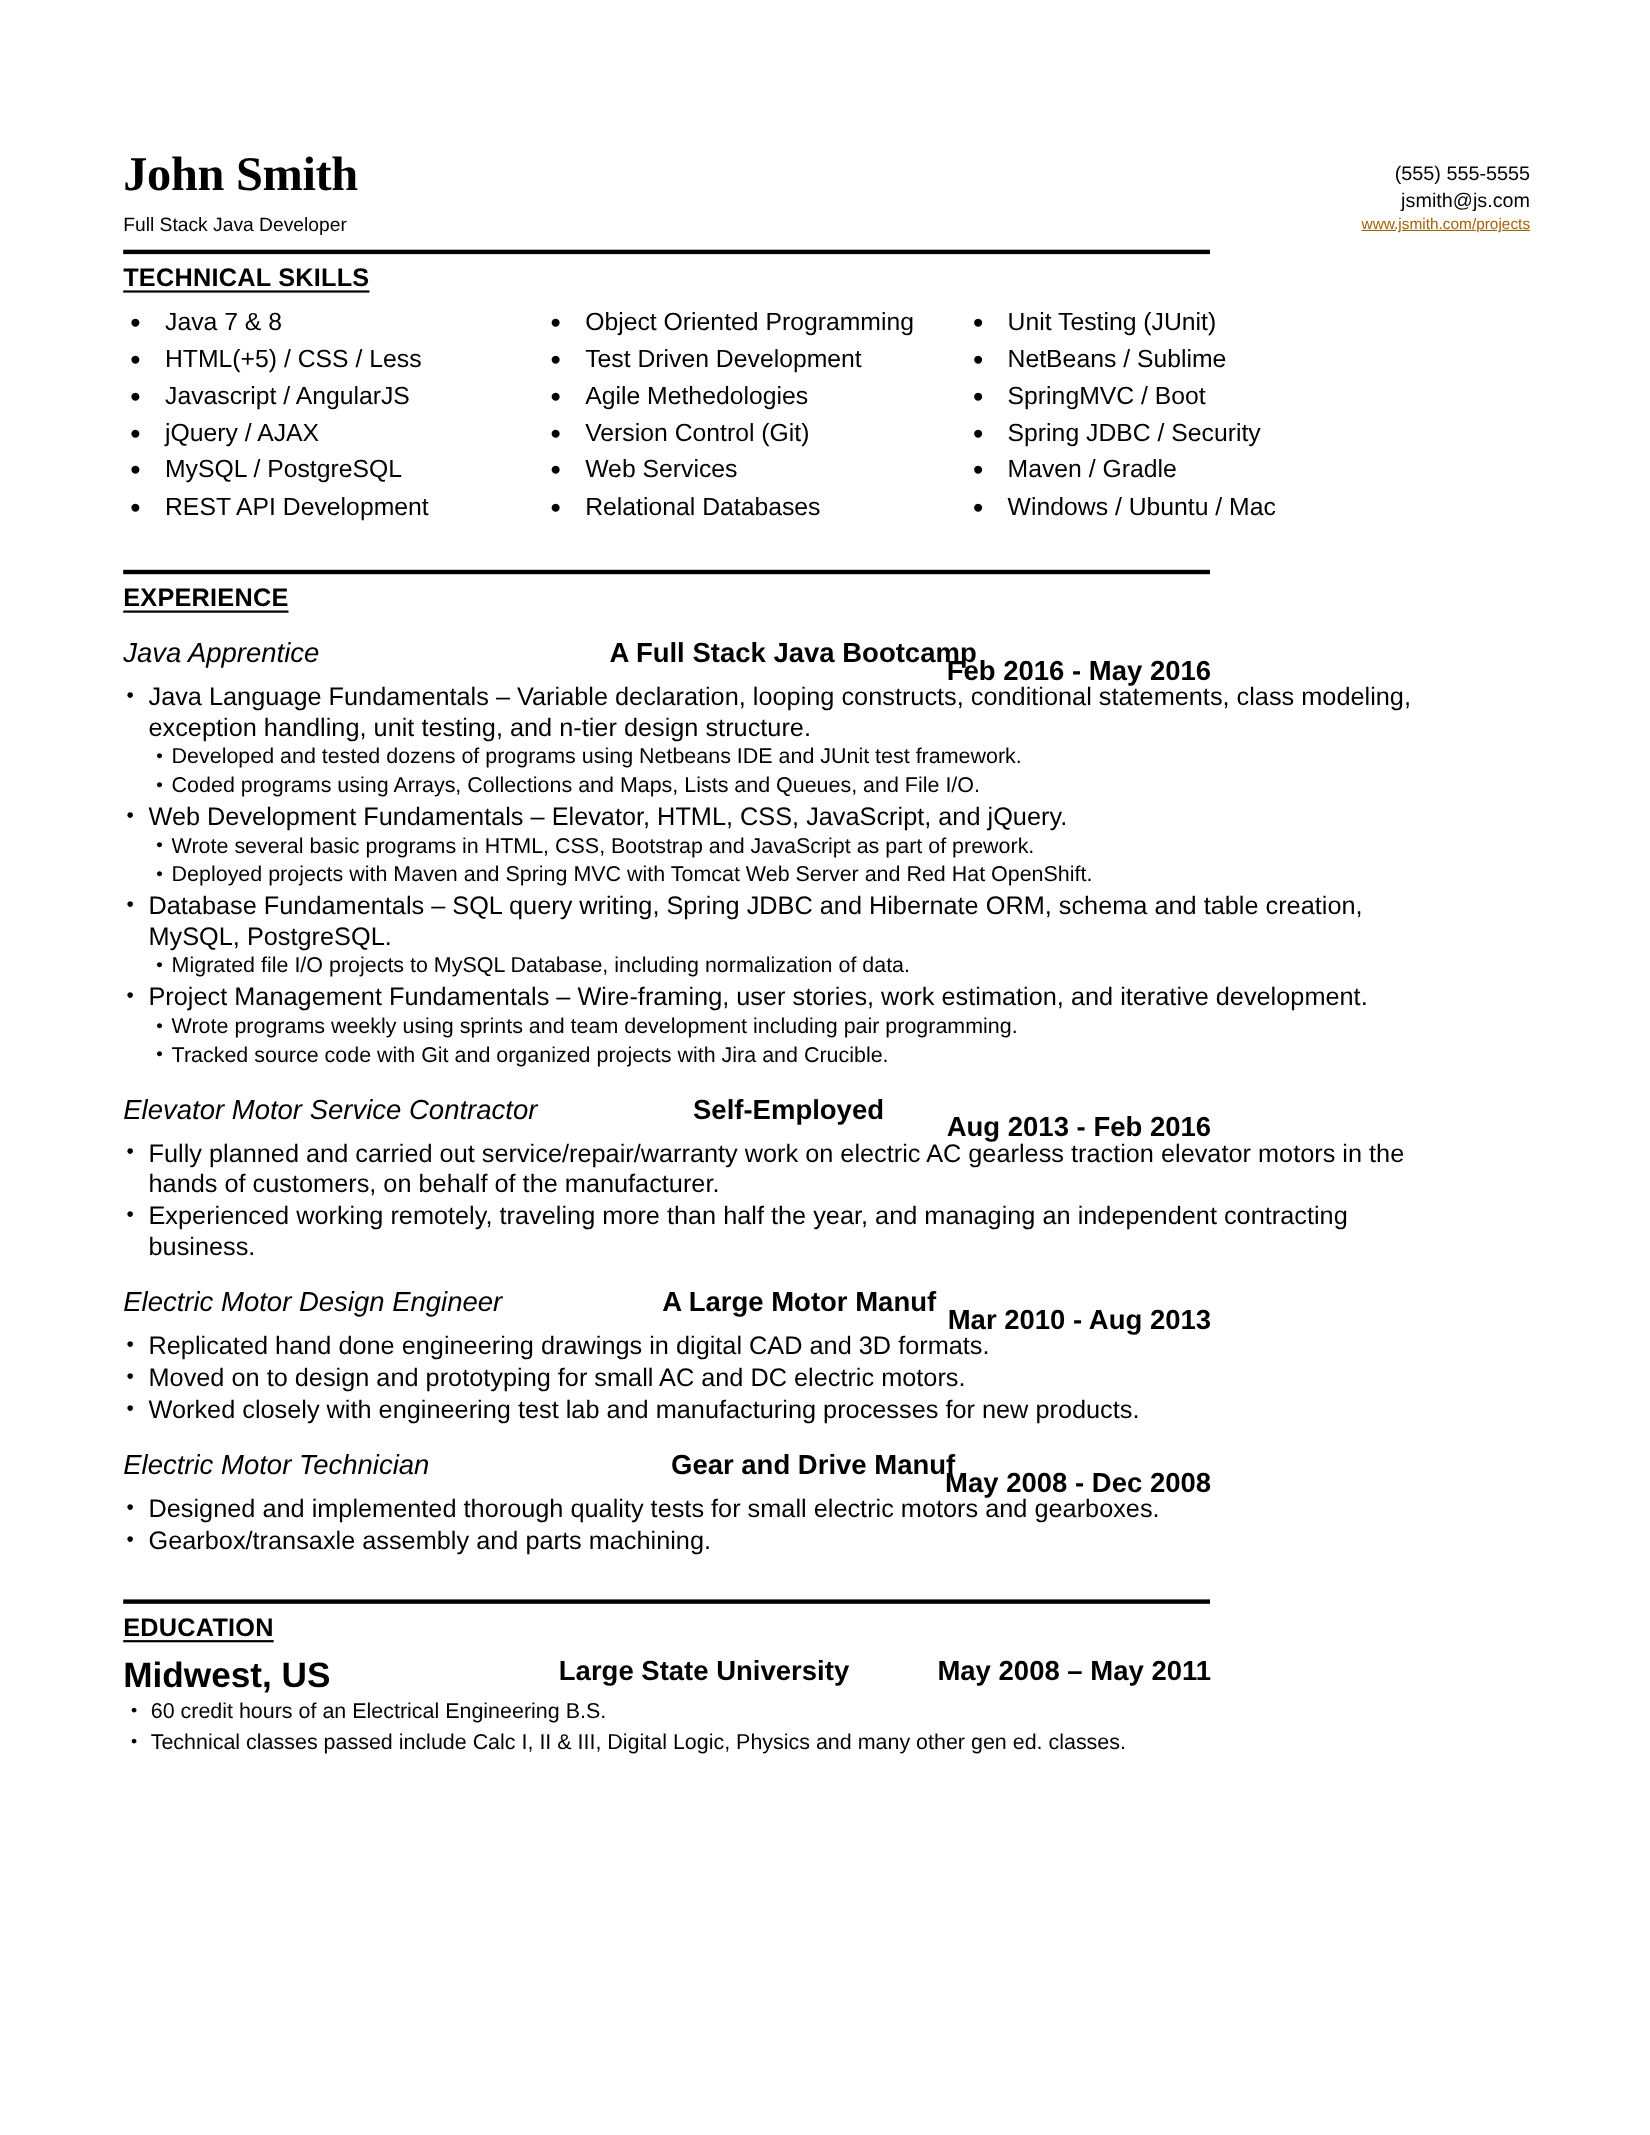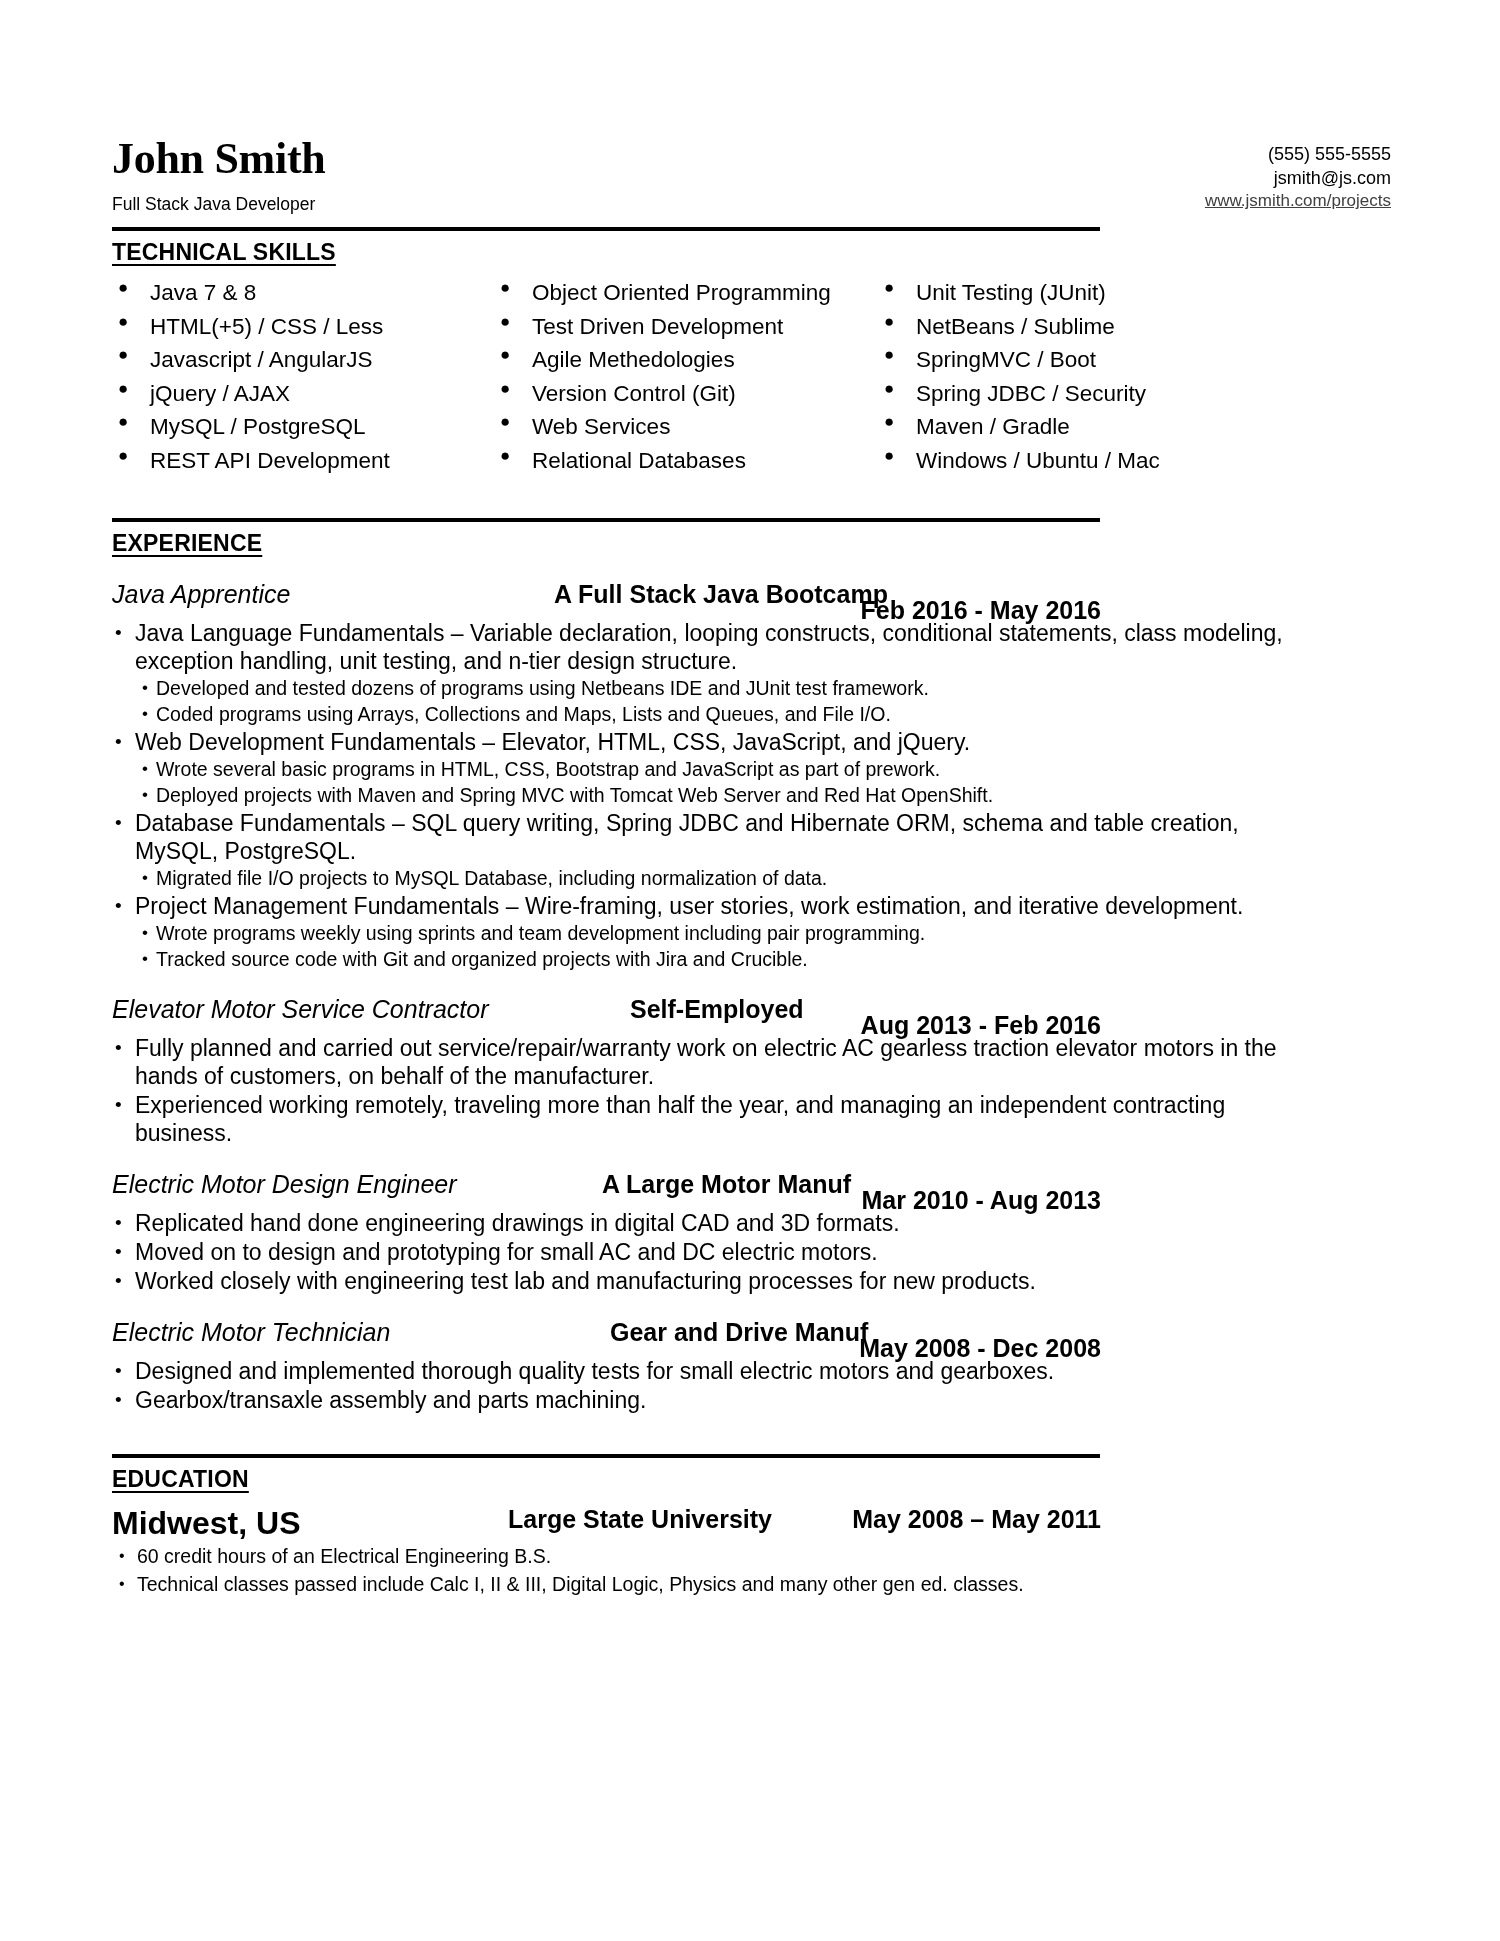--- a/index.html
+++ b/index.html
@@ -56,23 +56,23 @@
     text-align: right;
     padding-right: 1px;
     padding-bottom: 2px;
   }
   .contact-line {
     font-size: 18px;
     line-height: 1.34;
     white-space: nowrap;
   }
   .contact-link {
-    font-size: 17px;
+    font-size: 14px;
     line-height: 1.34;
-    color: #404040;
+    color: #a16207;
     text-decoration: underline;
     white-space: nowrap;
     display: block;
     cursor: pointer;
   }
 
   
   .rule {
     width: 988px;
     height: 0;
@@ -99,21 +99,21 @@
   .skills {
     display: flex;
     margin-top: 14px;
   }
   .skills-col { flex: 0 0 auto; }
   .skills-col.c1 { width: 382px; }
   .skills-col.c2 { width: 384px; }
   .skills-col.c3 { width: 360px; }
   .skill-item {
     display: flex;
-    align-items: flex-start;
+    align-items: center;
     font-size: 22.5px;
     line-height: 1.2;
     margin-bottom: 6.5px;
     white-space: nowrap;
   }
   .skill-bullet {
     flex: 0 0 auto;
     width: 38px;
     text-align: left;
     padding-left: 6px;

